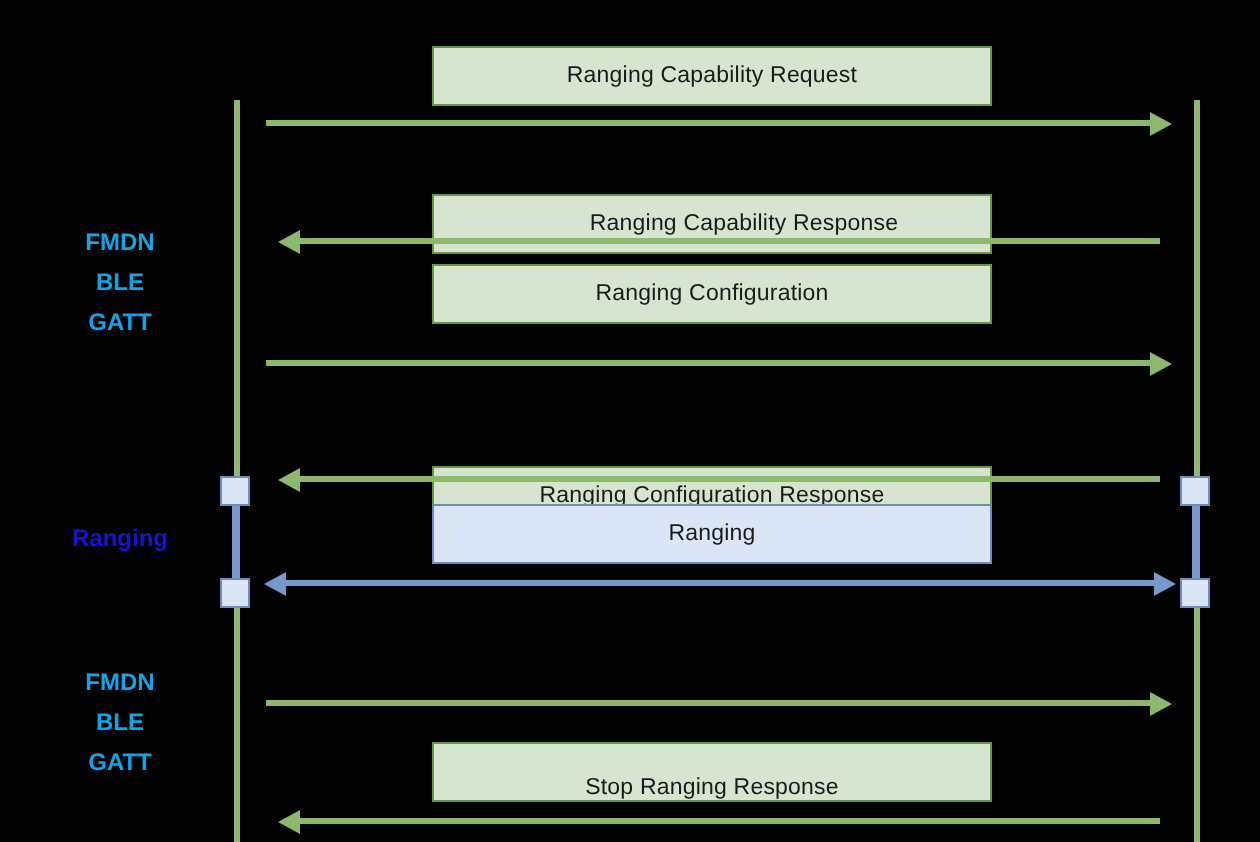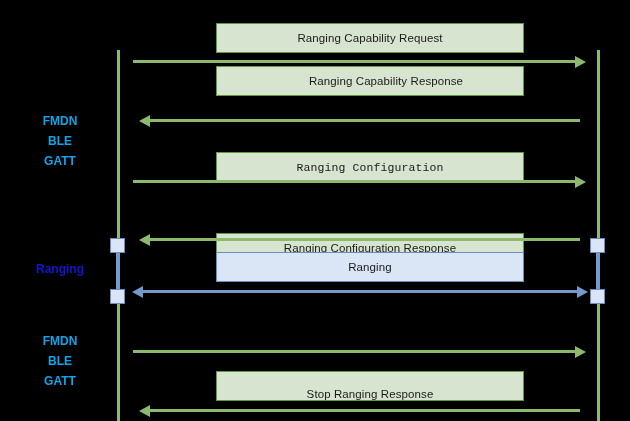--- a/index.html
+++ b/index.html
@@ -42,21 +42,21 @@
   #act-bar-right  { left: 596px; top: 244px; height: 52px; }
   #act-box-left-top    { left: 110px; top: 238px; }
   #act-box-left-bottom { left: 110px; top: 289px; }
   #act-box-right-top    { left: 590px; top: 238px; }
   #act-box-right-bottom { left: 590px; top: 289px; }
 
   
   .msg-box {
     position: absolute;
     left: 216px;
-    width: 308px;
+    width: 280px;
     height: 30px;
     box-sizing: border-box;
     display: flex;
     align-items: center;
     justify-content: center;
     font-size: 11.5px;
     color: #1a1a1a;
     letter-spacing: 0.1px;
   }
   .msg-box.green {
@@ -131,27 +131,27 @@
     <div>BLE</div>
     <div>GATT</div>
   </div>
 
   <div class="msg-box green" style="top:23px;">
     <span>Ranging Capability Request</span>
   </div>
   <div class="arrow green" style="left:133px; top:60px; width:442px;"></div>
   <div class="arrowhead right green" style="left:575px; top:55.5px;"></div>
 
-  <div class="msg-box green" style="top:66px;padding-left:32px;">
+  <div class="msg-box green" style="top:97px;padding-left:32px;">
     <span>Ranging Capability Response</span>
   </div>
   <div class="arrow green" style="left:150px; top:119px; width:430px;"></div>
   <div class="arrowhead left green" style="left:139px; top:114.5px;"></div>
 
-  <div class="msg-box green" style="top:152px;font-family:Liberation Mono, monospace;">
+  <div class="msg-box green" style="top:132px;">
     <span>Ranging Configuration</span>
   </div>
   <div class="arrow green" style="left:133px; top:180px; width:442px;"></div>
   <div class="arrowhead right green" style="left:575px; top:175.5px;"></div>
 
   <div class="msg-box green" style="top:185px;margin-top:48px;">
     <span>Ranging Configuration Response</span>
   </div>
   <div class="arrow green" style="left:150px; top:238px; width:430px;"></div>
   <div class="arrowhead left green" style="left:139px; top:233.5px;"></div>

